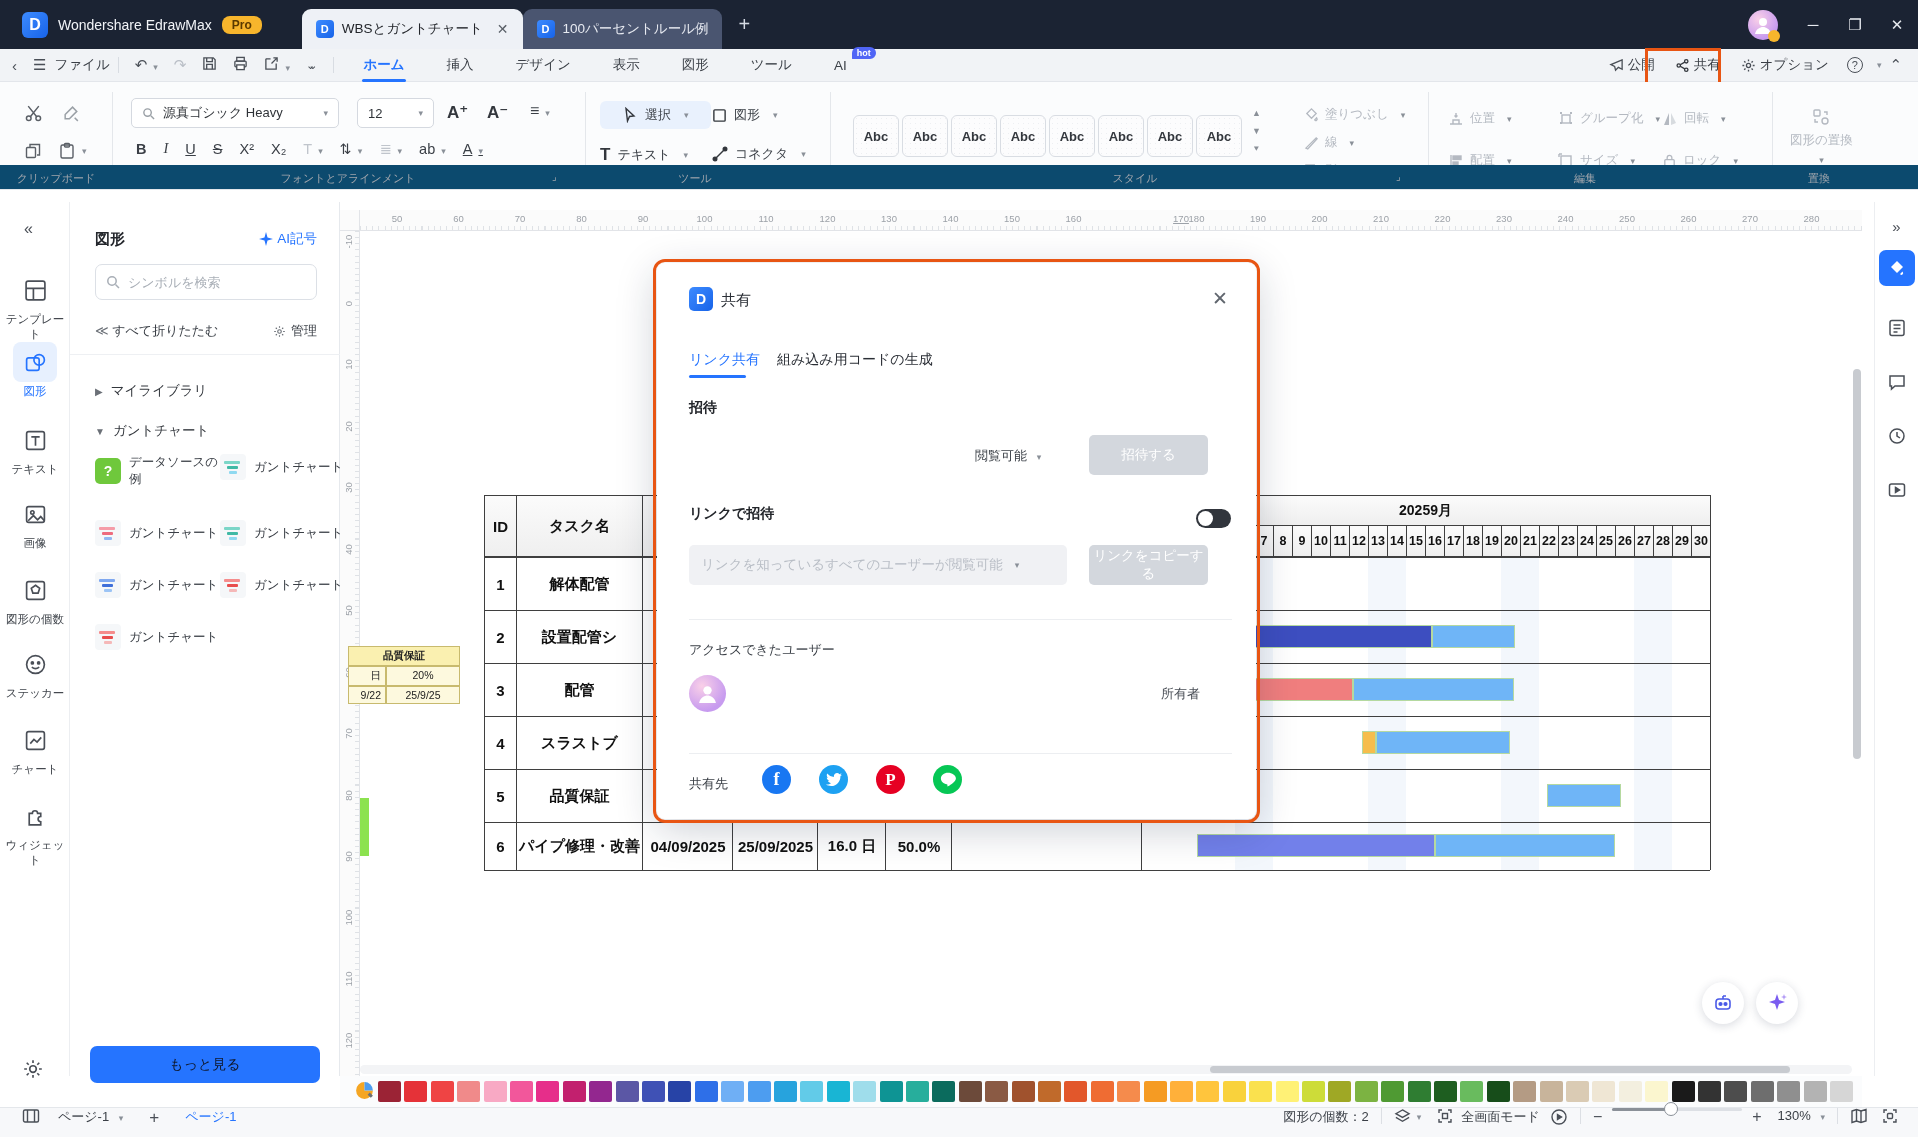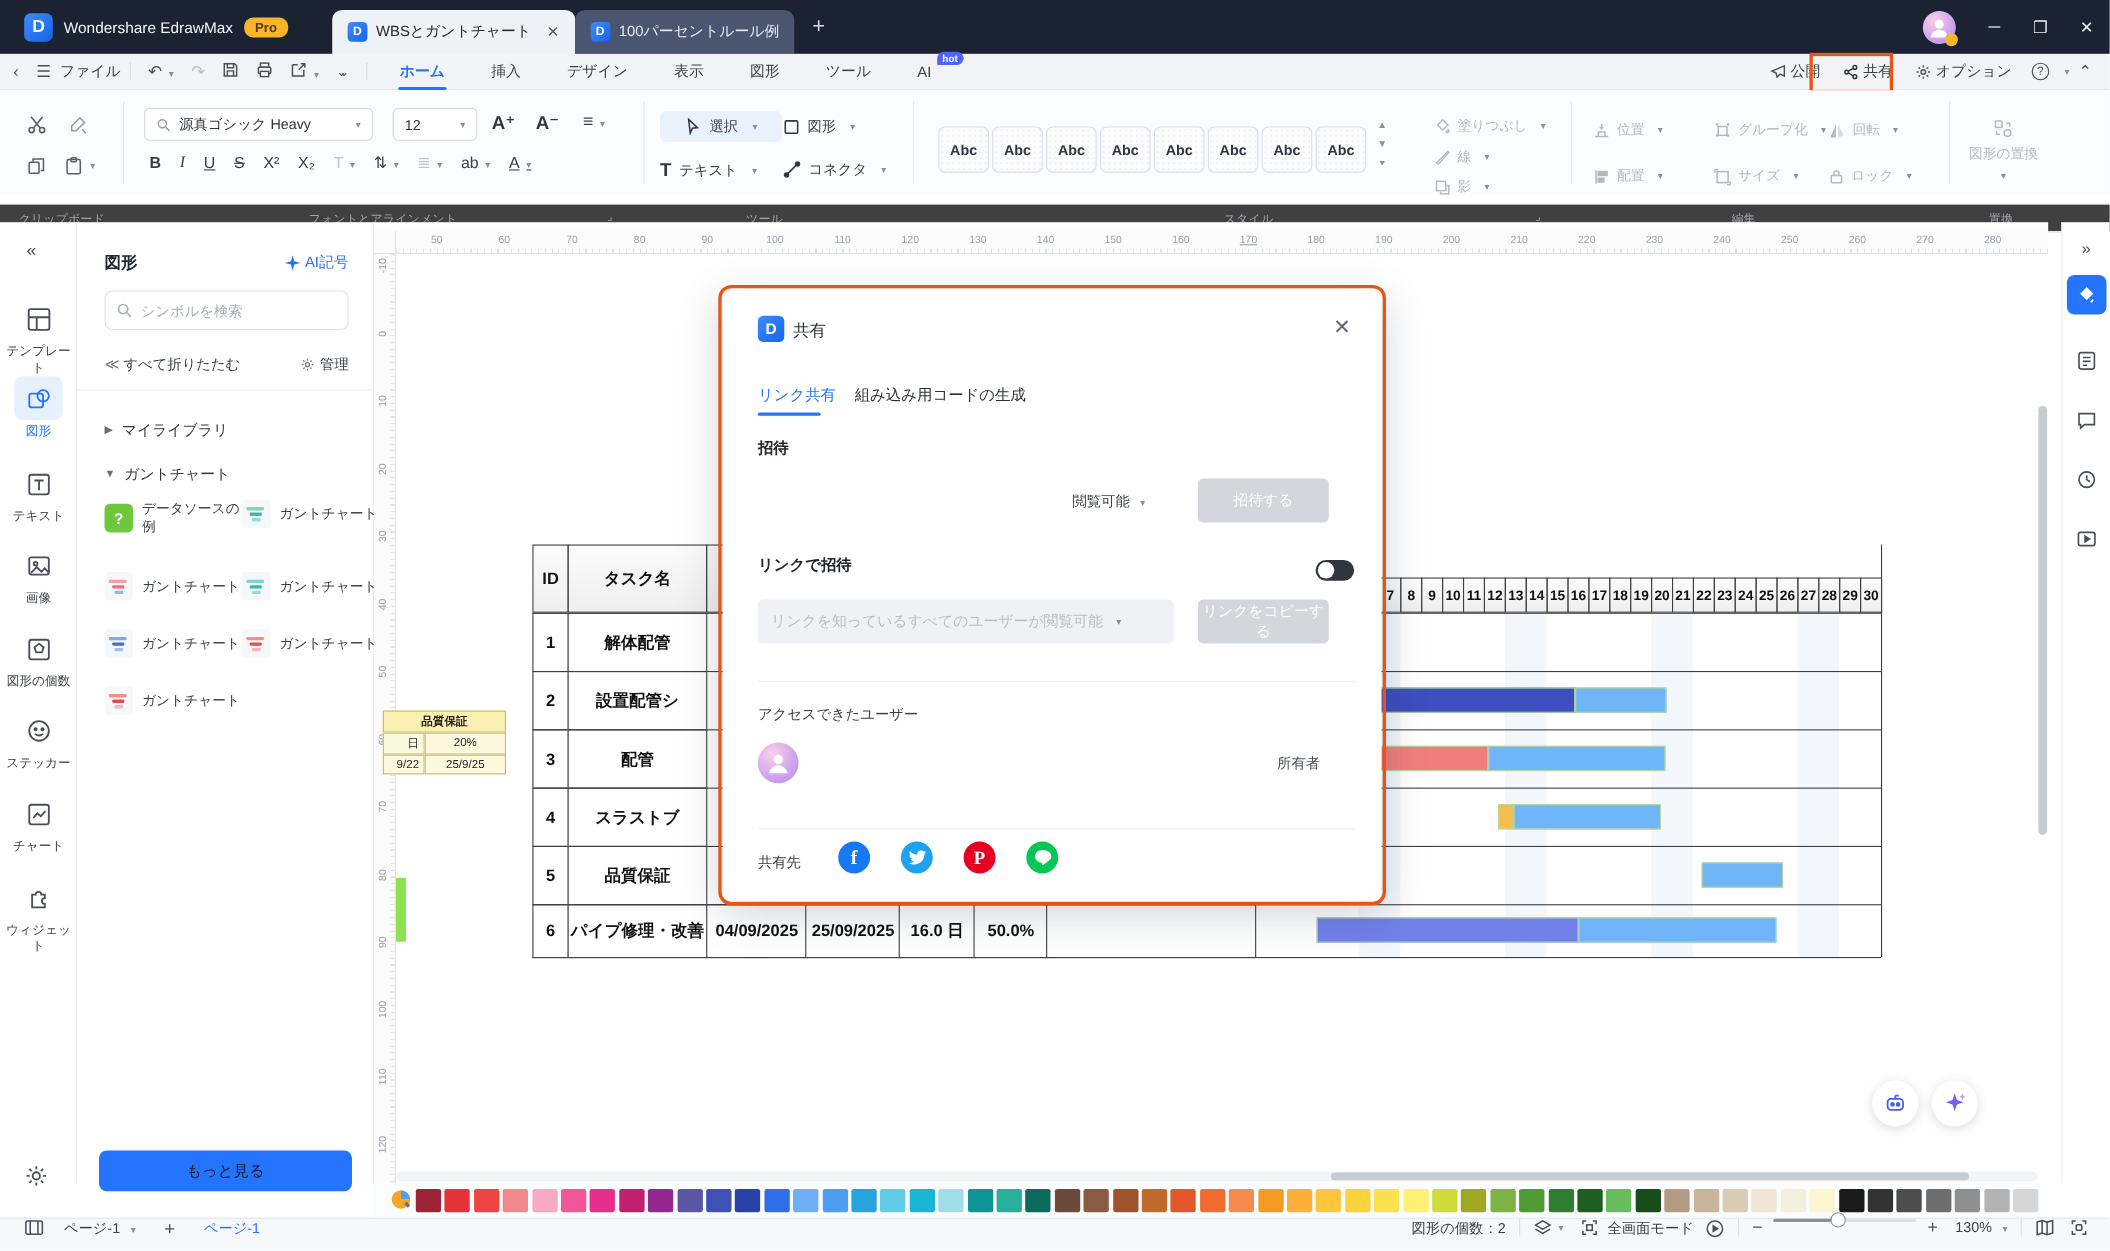--- a/index.html
+++ b/index.html
@@ -32,21 +32,21 @@
   .mDivider { width:1px; height:16px; background:#D8DCE2; margin:0 8px; }
   .menuTab { padding:0 21px; height:33px; display:flex; align-items:center; position:relative; cursor:default; }
   .menuTab.active { color:#2574FF; font-weight:bold; }
   .menuTab.active::after { content:""; position:absolute; left:20px; right:20px; bottom:0; height:3px; background:#2574FF; border-radius:2px; }
   .hotBadge { position:absolute; top:-2px; right:-8px; background:#5065F6; color:#fff; font-size:9px; font-weight:bold; padding:1px 5px; border-radius:7px 7px 7px 1px; }
   .mRight { display:flex; align-items:center; gap:4px; font-size:13.5px; color:#3A3F46; padding:4px 10px; }
   #shareBox { position:absolute; left:1645px; top:48px; width:76px; height:37px; border:3px solid #E85513; }
 
   
   #toolbar { position:absolute; left:0; top:82px; width:1918px; height:95px; background:#FBFCFD; }
-  #grouplabels { position:absolute; left:0; top:186px; width:1918px; height:25px; background:#404040; border-bottom:1px solid #E4E7EB; font-size:11px; color:#A0A5AC; }
+  #grouplabels { position:absolute; left:0; top:165px; width:1918px; height:25px; background:#0c4a6e; border-bottom:1px solid #E4E7EB; font-size:11px; color:#A0A5AC; }
   .glabel { position:absolute; top:6px; transform:translateX(-50%); }
   .gexp { position:absolute; top:6px; color:#A0A5AC; font-size:10px; }
   .tdivider { position:absolute; width:1px; background:#E4E7EB; top:10px; height:75px; }
   .combo { border:1px solid #D5D9E0; border-radius:5px; background:#fff; display:flex; align-items:center; font-size:13px; color:#2F3338; }
   .caret { color:#8A9098; font-size:9px; margin-left:6px; }
   .fmtBtn { font-size:14.5px; color:#3A3F46; margin-right:17px; }
   .toolBig { display:flex; align-items:center; gap:7px; font-size:13px; color:#3A3F46; }
   .abcBox { width:46px; height:42px; border:1px solid #D9DDE3; border-radius:6px; background:#FCFCFD; display:flex; align-items:center; justify-content:center; font-weight:bold; font-size:13px; color:#33373D; margin-right:3px; background-image:radial-gradient(#EDEFF2 0.8px, transparent 0.8px); background-size:5px 5px; }
   .grayLbl { color:#B4B9C1; font-size:12.5px; display:flex; align-items:center; gap:6px; }
 
@@ -630,21 +630,21 @@
         <div class="hnum" style="left: 160px;">70</div>
         <div class="hnum" style="left: 221.5px;">80</div>
         <div class="hnum" style="left: 283px;">90</div>
         <div class="hnum" style="left: 344.5px;">100</div>
         <div class="hnum" style="left: 406px;">110</div>
         <div class="hnum" style="left: 467.5px;">120</div>
         <div class="hnum" style="left: 529px;">130</div>
         <div class="hnum" style="left: 590.5px;">140</div>
         <div class="hnum" style="left: 652px;">150</div>
         <div class="hnum" style="left: 713.5px;">160</div>
-        <div class="hnum" style="left: 775px; text-decoration: underline;">170</div>
+        <div class="hnum" style="left: 821px; text-decoration: underline;">170</div>
         <div class="hnum" style="left: 836.5px;">180</div>
         <div class="hnum" style="left: 898px;">190</div>
         <div class="hnum" style="left: 959.5px;">200</div>
         <div class="hnum" style="left: 1021px;">210</div>
         <div class="hnum" style="left: 1082.5px;">220</div>
         <div class="hnum" style="left: 1144px;">230</div>
         <div class="hnum" style="left: 1205.5px;">240</div>
         <div class="hnum" style="left: 1267px;">250</div>
         <div class="hnum" style="left: 1328.5px;">260</div>
         <div class="hnum" style="left: 1390px;">270</div>
@@ -664,20 +664,21 @@
         <div class="vnum" style="top: 620px;">90</div>
         <div class="vnum" style="top: 681.5px;">100</div>
         <div class="vnum" style="top: 743px;">110</div>
         <div class="vnum" style="top: 804.5px;">120</div>
       </div>
 
     <div id="gtable">
         <div class="cell head" style="left: 0px; top: 0px; width: 33px; height: 62px; font-size: 15px;">ID</div>
         <div class="cell head" style="left: 32px; top: 0px; width: 127px; height: 62px; font-size: 15px;">タスク名</div>
         <div class="cell head" style="left: 158px; top: 0px; width: 499px; height: 62px;"></div>
+        <div class="cell head" style="left: 656px; top: 0px; width: 571px; height: 31px; font-size: 14px;">20259月</div>
         <div class="cell head" style="left: 656px; top: 30px; width: 20px; height: 32px; font-size: 12.5px; border-width: 1px;">1</div>
         <div class="cell head" style="left: 675px; top: 30px; width: 20px; height: 32px; font-size: 12.5px; border-width: 1px;">2</div>
         <div class="cell head" style="left: 694px; top: 30px; width: 20px; height: 32px; font-size: 12.5px; border-width: 1px;">3</div>
         <div class="cell head" style="left: 713px; top: 30px; width: 20px; height: 32px; font-size: 12.5px; border-width: 1px;">4</div>
         <div class="cell head" style="left: 732px; top: 30px; width: 20px; height: 32px; font-size: 12.5px; border-width: 1px;">5</div>
         <div class="cell head" style="left: 751px; top: 30px; width: 20px; height: 32px; font-size: 12.5px; border-width: 1px;">6</div>
         <div class="cell head" style="left: 770px; top: 30px; width: 20px; height: 32px; font-size: 12.5px; border-width: 1px;">7</div>
         <div class="cell head" style="left: 789px; top: 30px; width: 20px; height: 32px; font-size: 12.5px; border-width: 1px;">8</div>
         <div class="cell head" style="left: 808px; top: 30px; width: 20px; height: 32px; font-size: 12.5px; border-width: 1px;">9</div>
         <div class="cell head" style="left: 827px; top: 30px; width: 20px; height: 32px; font-size: 12.5px; border-width: 1px;">10</div>

